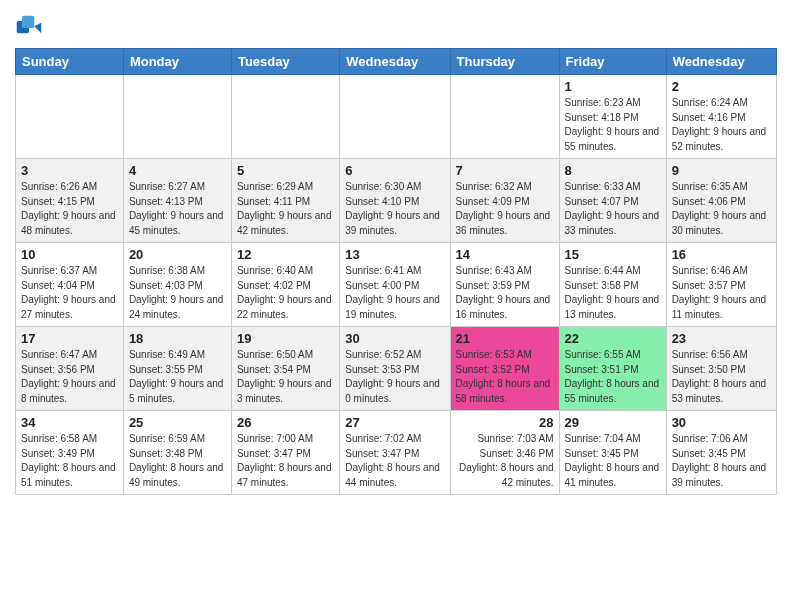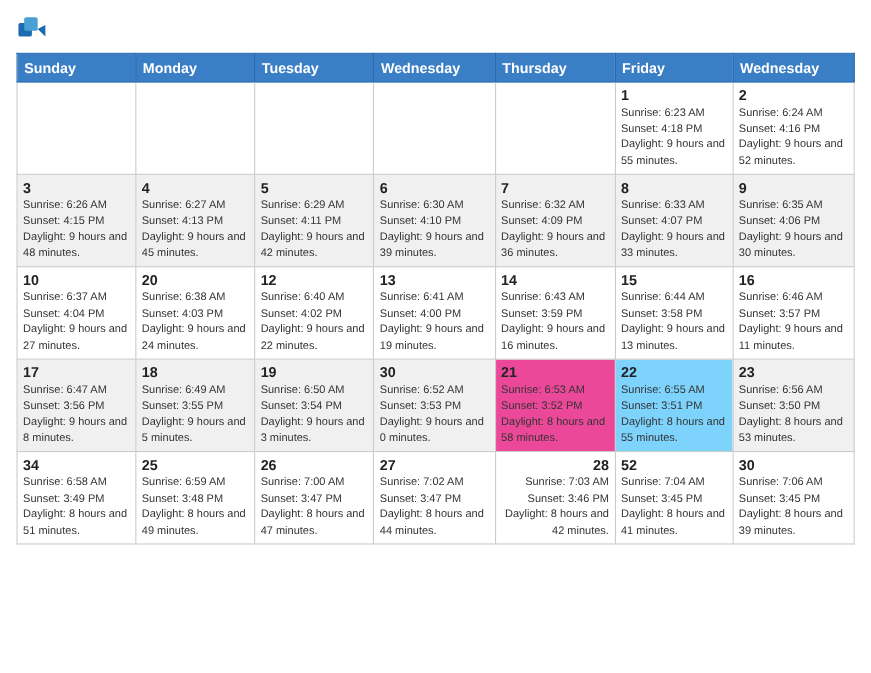--- a/index.html
+++ b/index.html
@@ -232,21 +232,21 @@
             <div class="day-info">Sunrise: 6:50 AM<br>Sunset: 3:54 PM<br>Daylight: 9 hours and 3 minutes.</div>
           </td>
           <td style="background: rgb(240, 240, 240);">
             <span class="day-number">30</span>
             <div class="day-info">Sunrise: 6:52 AM<br>Sunset: 3:53 PM<br>Daylight: 9 hours and 0 minutes.</div>
           </td>
           <td style="background: #ec4899;">
             <span class="day-number">21</span>
             <div class="day-info">Sunrise: 6:53 AM<br>Sunset: 3:52 PM<br>Daylight: 8 hours and 58 minutes.</div>
           </td>
-          <td style="background: #7dd3fc;">
+          <td style="background: #86efac;">
             <span class="day-number">22</span>
             <div class="day-info">Sunrise: 6:55 AM<br>Sunset: 3:51 PM<br>Daylight: 8 hours and 55 minutes.</div>
           </td>
           <td style="background: rgb(240, 240, 240);">
             <span class="day-number">23</span>
             <div class="day-info">Sunrise: 6:56 AM<br>Sunset: 3:50 PM<br>Daylight: 8 hours and 53 minutes.</div>
           </td>
         </tr>
         <tr>
           <td style="background: rgb(255, 255, 255);">
@@ -263,21 +263,21 @@
           </td>
           <td style="background: rgb(255, 255, 255);">
             <span class="day-number">27</span>
             <div class="day-info">Sunrise: 7:02 AM<br>Sunset: 3:47 PM<br>Daylight: 8 hours and 44 minutes.</div>
           </td>
           <td style="background: rgb(255, 255, 255); text-align: right;">
             <span class="day-number">28</span>
             <div class="day-info">Sunrise: 7:03 AM<br>Sunset: 3:46 PM<br>Daylight: 8 hours and 42 minutes.</div>
           </td>
           <td style="background: rgb(255, 255, 255);">
-            <span class="day-number">52</span>
+            <span class="day-number">29</span>
             <div class="day-info">Sunrise: 7:04 AM<br>Sunset: 3:45 PM<br>Daylight: 8 hours and 41 minutes.</div>
           </td>
           <td style="background: rgb(255, 255, 255);">
             <span class="day-number">30</span>
             <div class="day-info">Sunrise: 7:06 AM<br>Sunset: 3:45 PM<br>Daylight: 8 hours and 39 minutes.</div>
           </td>
         </tr>
       </tbody>
   </table>
 </div>

